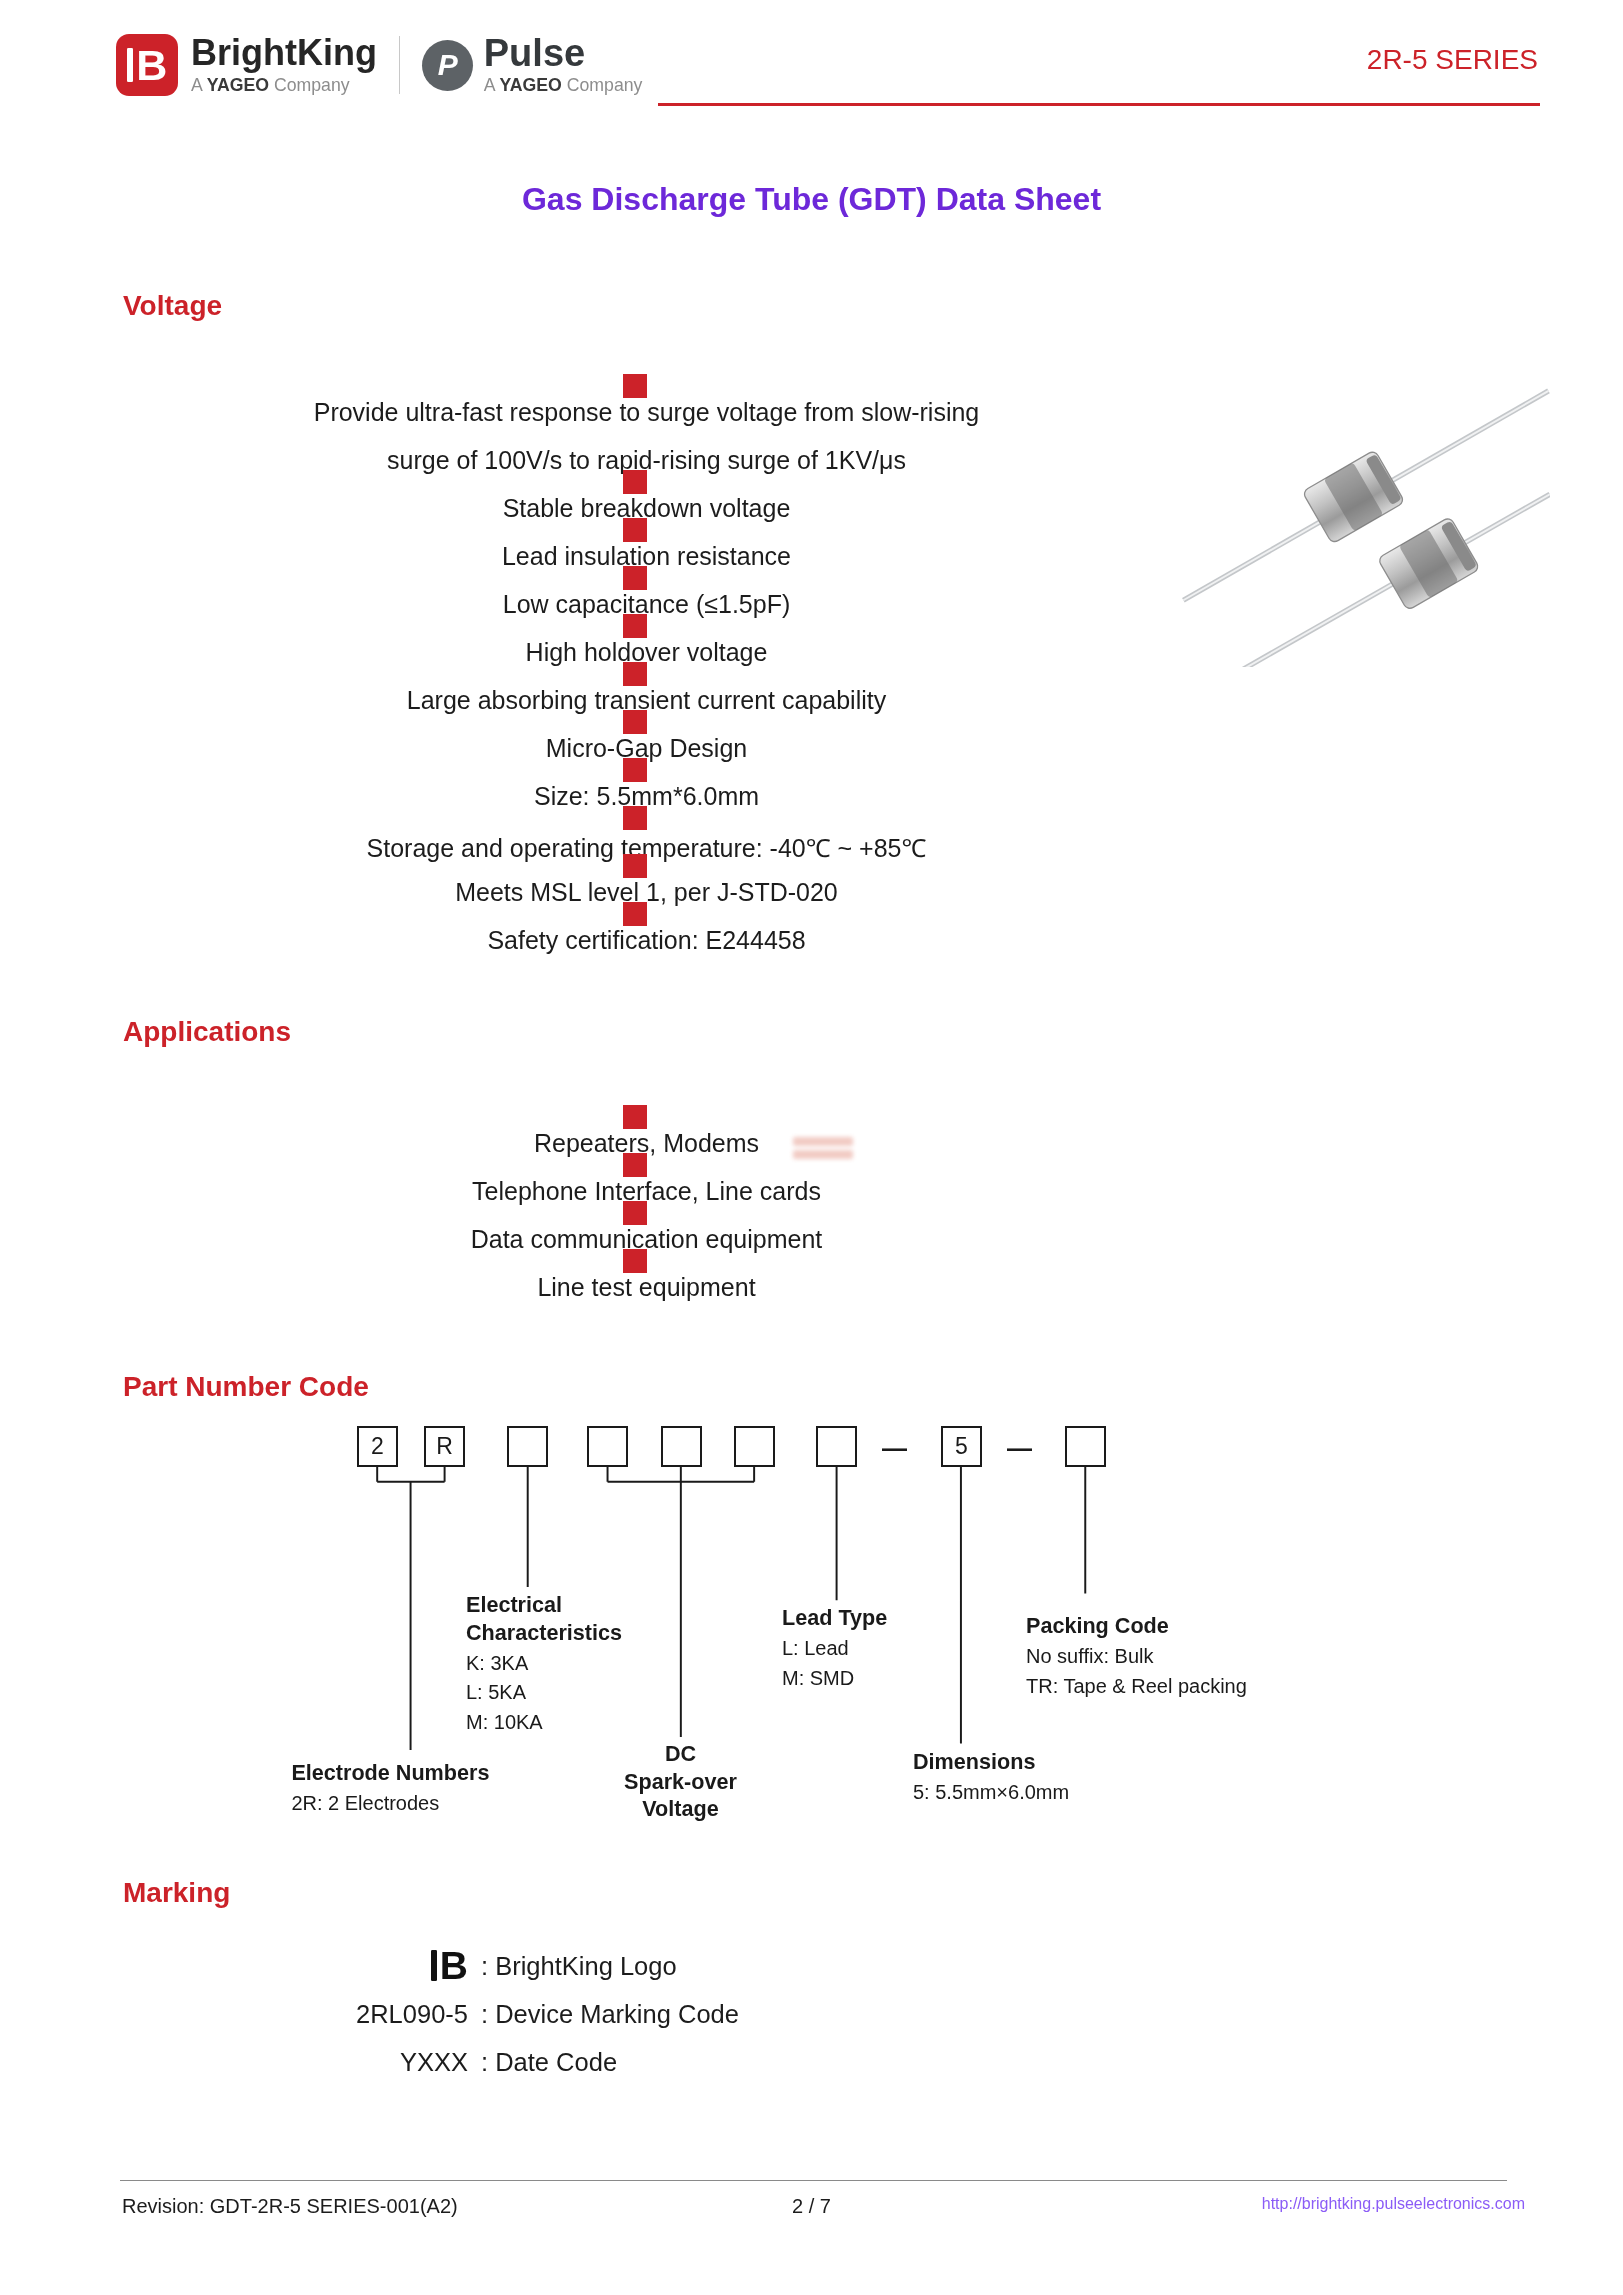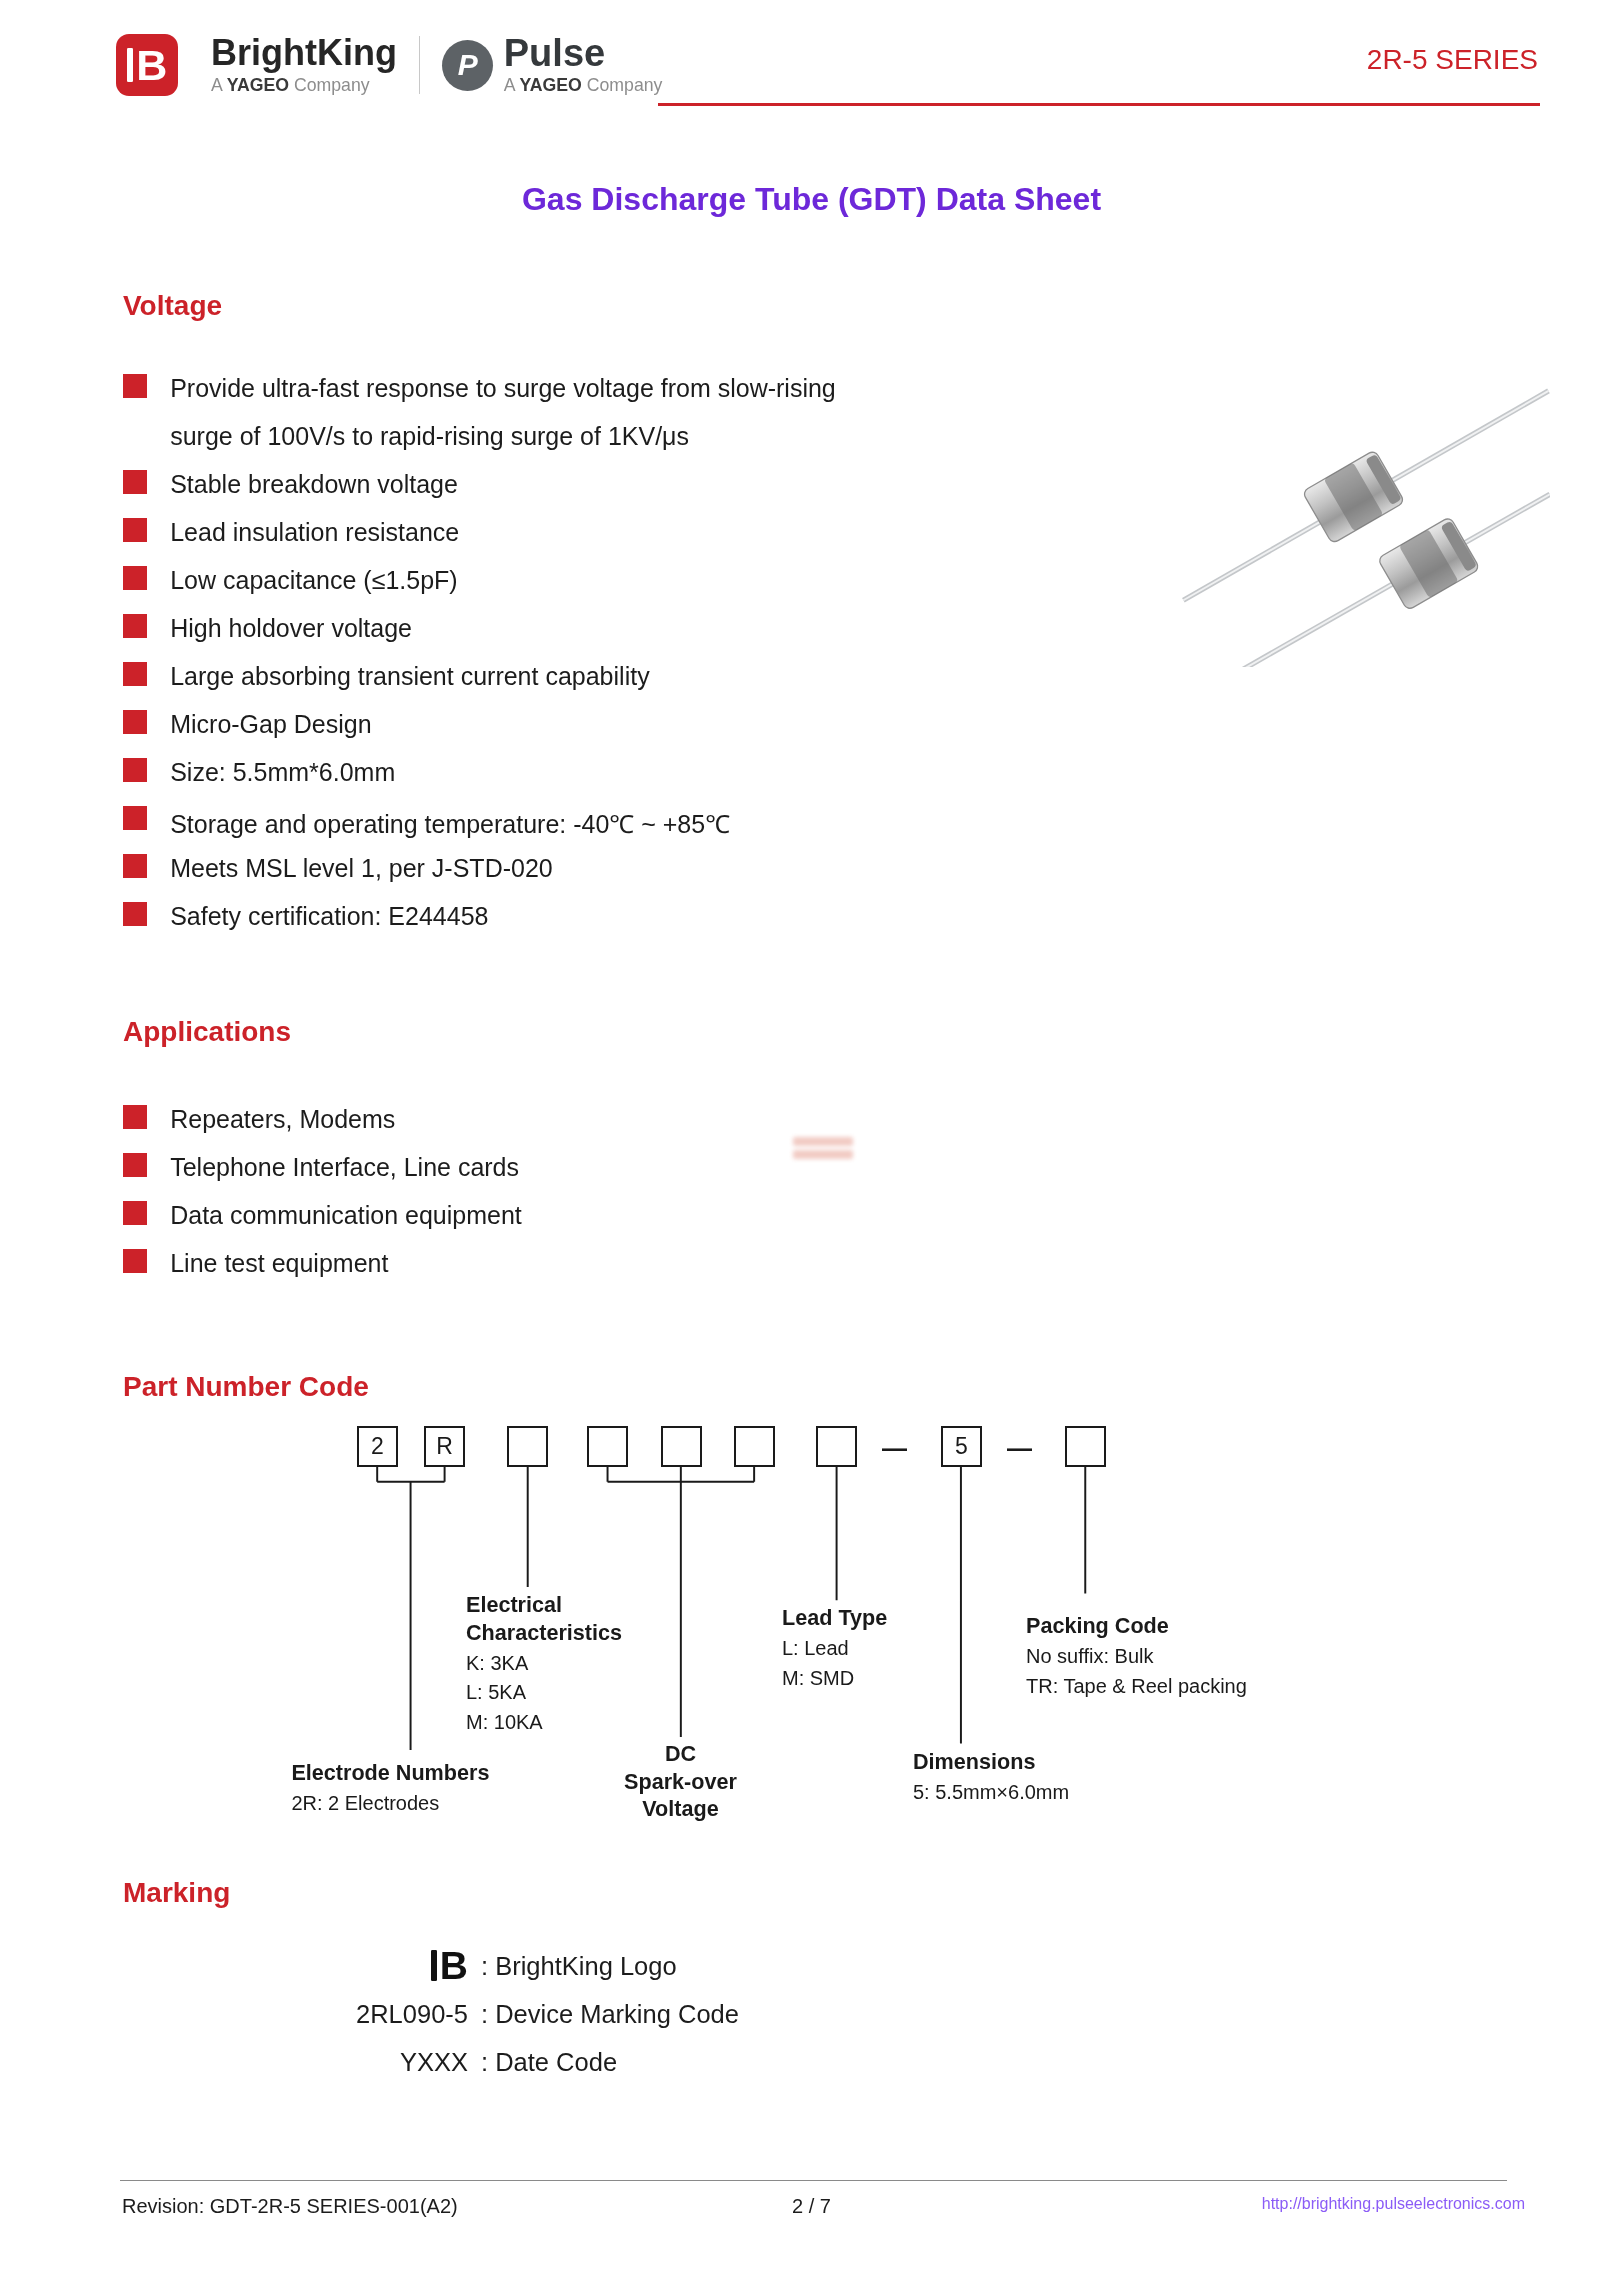--- a/index.html
+++ b/index.html
@@ -5,21 +5,21 @@
   * { margin:0; padding:0; box-sizing:border-box; }
   body { background:#ffffff; font-family:"Liberation Sans", sans-serif; }
   .page { position:relative; width:1623px; height:2295px; background:#fff; color:#1c1c1c; overflow:hidden; }
 
   
   .header-logos { position:absolute; left:116px; top:34px; display:flex; align-items:center; }
   .bk-logo-square { width:62px; height:62px; background:#cc2229; border-radius:13px; display:flex; align-items:center; justify-content:center; }
   .bk-glyph { display:inline-flex; align-items:center; }
   .bk-glyph .bar { width:6.5px; height:34px; background:#fff; border-radius:1.3px; margin-right:3.3px; }
   .bk-glyph .letter { color:#fff; font-weight:bold; font-size:43px; line-height:1; }
-  .brand-block { margin-left:33px; }
+  .brand-block { margin-left:13px; }
   .brand-name { font-size:36px; font-weight:bold; color:#262626; line-height:1.05; }
   .brand-sub { font-size:17.7px; color:#8d8d8d; margin-top:2.6px; }
   .brand-sub b { color:#3a3a3a; }
   .logo-divider { width:1.3px; height:58px; background:#c8c8c8; margin:0 22px; }
   .pulse-wrap { display:flex; align-items:center; }
   .pulse-circle { width:51px; height:51px; border-radius:50%; background:#5d6266; color:#fff; display:flex; align-items:center; justify-content:center; font-size:30px; font-weight:bold; font-style:italic; }
   .pulse-text { margin-left:10.5px; }
   .pulse-name { font-size:38px; font-weight:bold; color:#35393c; line-height:1.0; }
   .series-title { position:absolute; right:85px; top:44px; font-size:28px; font-weight:normal; color:#cc2229; }
   .header-rule { position:absolute; left:658px; width:882px; top:103px; height:3.3px; background:#cc2229; }
@@ -31,21 +31,21 @@
   .section-heading { position:absolute; left:123px; font-size:28px; font-weight:bold; color:#cc2229; }
   .h-features { top:290px; }
   .h-applications { top:1016px; }
   .h-pnc { top:1371px; }
   .h-marking { top:1877px; }
 
   
   .bullet-list { position:absolute; left:123px; }
   .features-list { top:374px; width:1047px; }
   .applications-list { top:1105px; width:1047px; }
-  .bullet-row { display:flex; height:48px; }
+  .bullet-row { display:flex; align-items:center; height:48px;flex-direction:column; }
   .bullet { width:23.6px; height:23.6px; background:#cc2229; margin-right:23.6px; flex:0 0 23.6px; }
   .bullet.hidden { visibility:hidden; }
   .bullet-text { font-size:25px; color:#1c1c1c; white-space:nowrap; }
 
   
   .product-photo { position:absolute; left:1157px; top:366px; width:393px; height:301px; }
 
   
   .watermark { position:absolute; left:793px; top:1137px; width:60px; height:25px; opacity:.30; filter:blur(2px); }
   .watermark .wrow { height:9.2px; margin-bottom:3.9px; background:#d3563e; border-radius:2px; }

